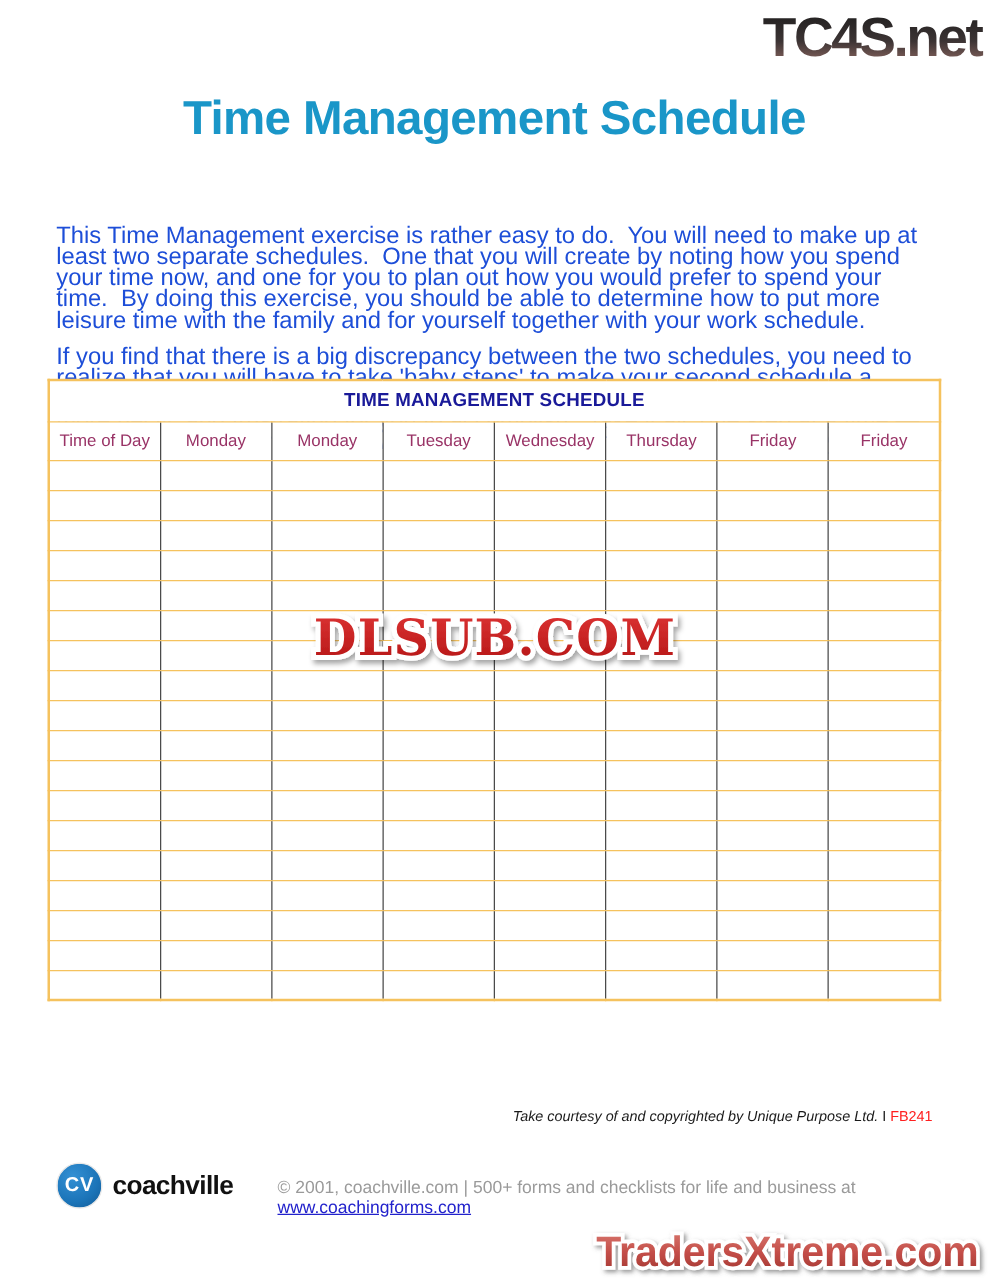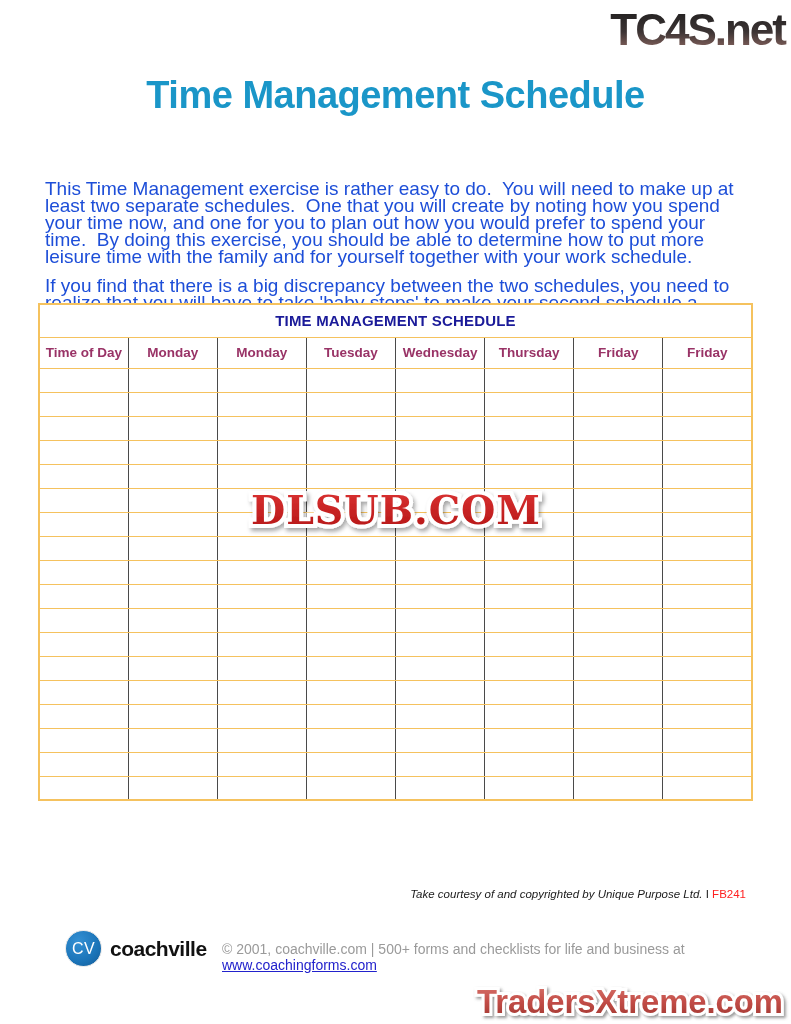--- a/index.html
+++ b/index.html
@@ -76,21 +76,21 @@
     vertical-align: middle;
     color: #1a1a99;
     font-size: 15px;
     font-weight: bold;
     letter-spacing: 0.2px;
   }
   table.schedule th {
     height: 31px;
     color: #993366;
     font-size: 13.5px;
-    font-weight: bold;
+    font-weight: normal;
     text-align: center;
     vertical-align: middle;
   }
   table.schedule td.slot { height: 24px; }
 
   
   .dlsub-watermark {
     position: absolute;
     top: 478px;
     left: 50%;
@@ -119,28 +119,27 @@
     display: flex;
     align-items: center;
     gap: 8px;
   }
   .cv-circle {
     width: 37px;
     height: 37px;
     border-radius: 50%;
     background: radial-gradient(circle at 35% 30%, #3390d4, #1b74b8 60%, #135a95);
     color: #ffffff;
-    font-weight: normal;
+    font-weight: bold;
     font-size: 16px;
     display: flex;
     align-items: center;
     justify-content: center;
     letter-spacing: 0.5px;
     border: 1px solid #e8e8e8;
-    margin-left: 20px;
   }
   .coachville-name {
     color: #111111;
     font-weight: bold;
     font-size: 21px;
     letter-spacing: -0.5px;
   }
   .footer-copyright {
     position: absolute;
     top: 941px;

